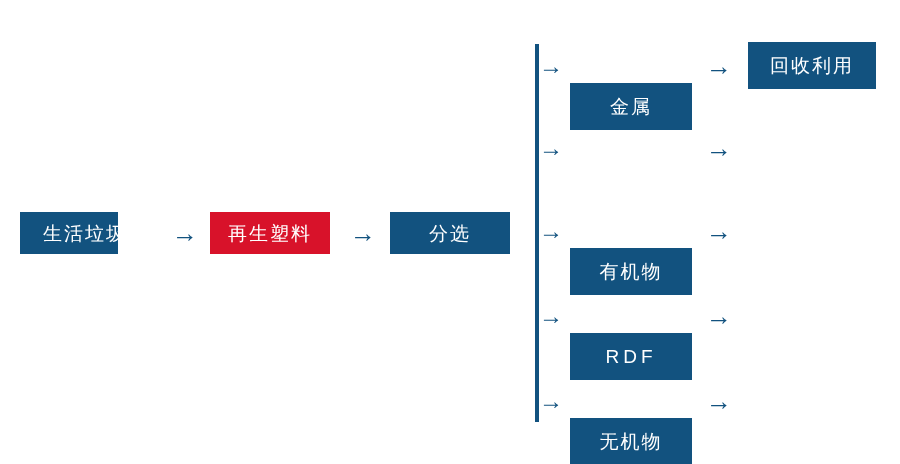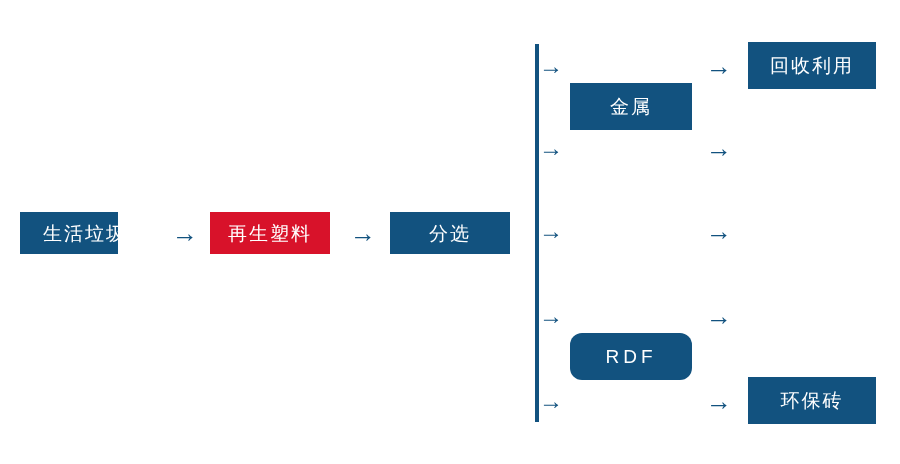--- a/index.html
+++ b/index.html
@@ -35,21 +35,20 @@
     line-height: 1;
     white-space: nowrap;
     user-select: none;
   }
   .node.blue  { background: #12527f; }
   .node.red   { background: #d8122a; }
 
   .node.latin {
     font-size: 19px;
     letter-spacing: 4px;
-    border-radius: 12px;
   }
 
   
   .arrow {
     position: absolute;
     color: #12527f;
     font-size: 26px;
     line-height: 1;
     display: flex;
     align-items: center;
@@ -138,28 +137,29 @@
     <div class="node blue branch-node-end">回收利用</div>
   </div>
 
   <div class="branch-row" style="top:124px;">
     <div class="branch-connector">→</div>
     <div class="arrow branch-arrow">→</div>
   </div>
 
   <div class="branch-row" style="top:207px;">
     <div class="branch-connector">→</div>
+    <div class="node blue branch-node-mid">有机物</div>
     <div class="arrow branch-arrow">→</div>
   </div>
 
   <div class="branch-row" style="top:292px;">
     <div class="branch-connector">→</div>
     <div class="node blue branch-node-mid latin">RDF</div>
     <div class="arrow branch-arrow">→</div>
   </div>
 
   <div class="branch-row" style="top:377px;">
     <div class="branch-connector">→</div>
+    <div class="node blue branch-node-mid">无机物</div>
     <div class="arrow branch-arrow">→</div>
-    <div class="node blue branch-node-end">环保砖</div>
   </div>
 
 </div>
 
 </body></html>

